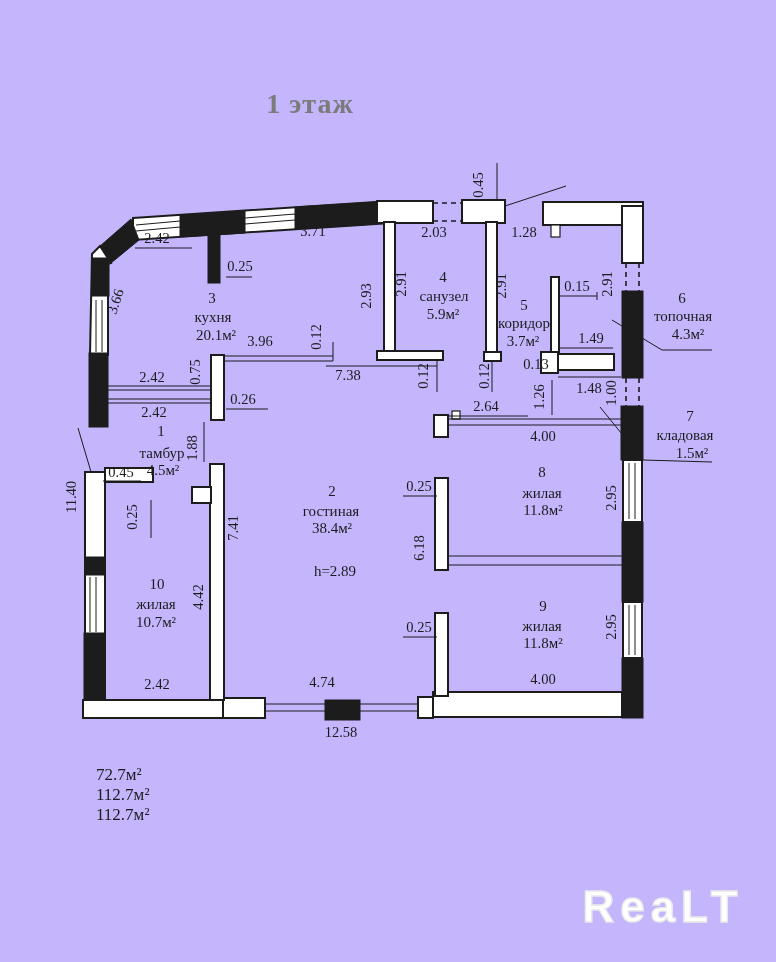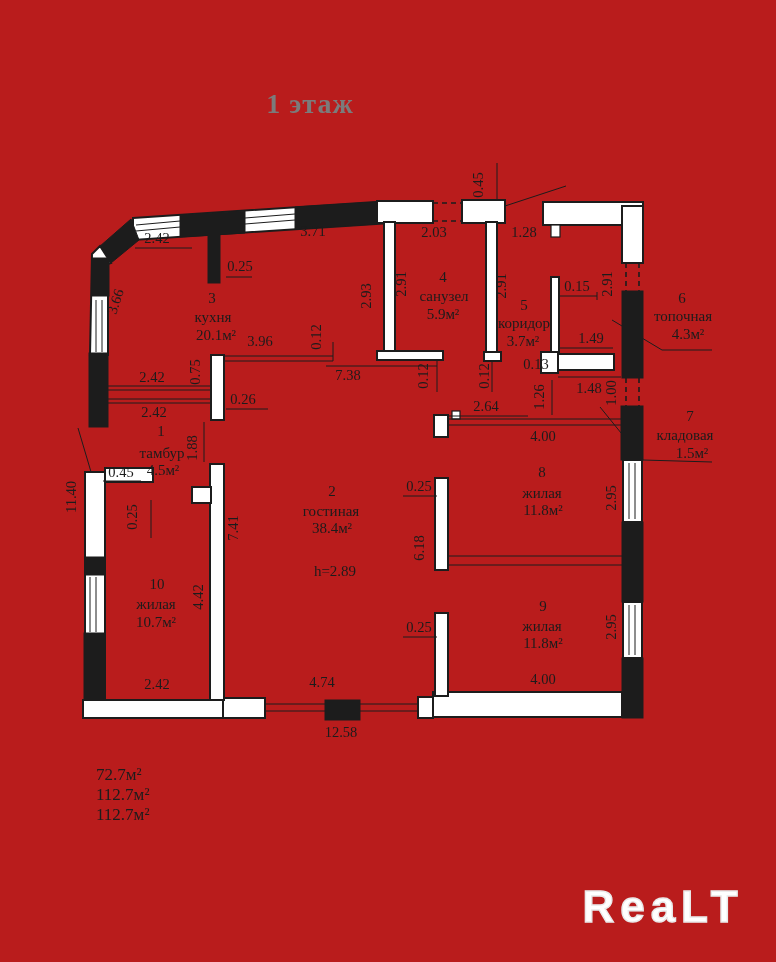--- a/index.html
+++ b/index.html
@@ -1,16 +1,16 @@
 <!DOCTYPE html>
 <html><head>
 <meta charset="utf-8">
 <style>
   html,body{margin:0;padding:0;background:#ffffff;}
-  .page{position:relative;width:776px;height:962px;background:#b91c1c;overflow:hidden;
+  .page{position:relative;width:776px;height:962px;background:#c4b5fd;overflow:hidden;
         font-family:"Liberation Serif", serif;}
   svg{position:absolute;left:0;top:0;}
   text{fill:#1c1c1c;}
   .title{font-size:28px;font-weight:bold;fill:#7b7b7b;letter-spacing:1px;text-anchor:middle;}
   .dim{font-size:14.5px;text-anchor:middle;}
   .rnum{font-size:15px;text-anchor:middle;}
   .rname{font-size:15px;text-anchor:middle;}
   .rarea{font-size:15px;text-anchor:middle;}
   .sum{font-size:17px;}
   .wm{font-size:44px;font-weight:bold;font-family:"Liberation Sans",sans-serif;

